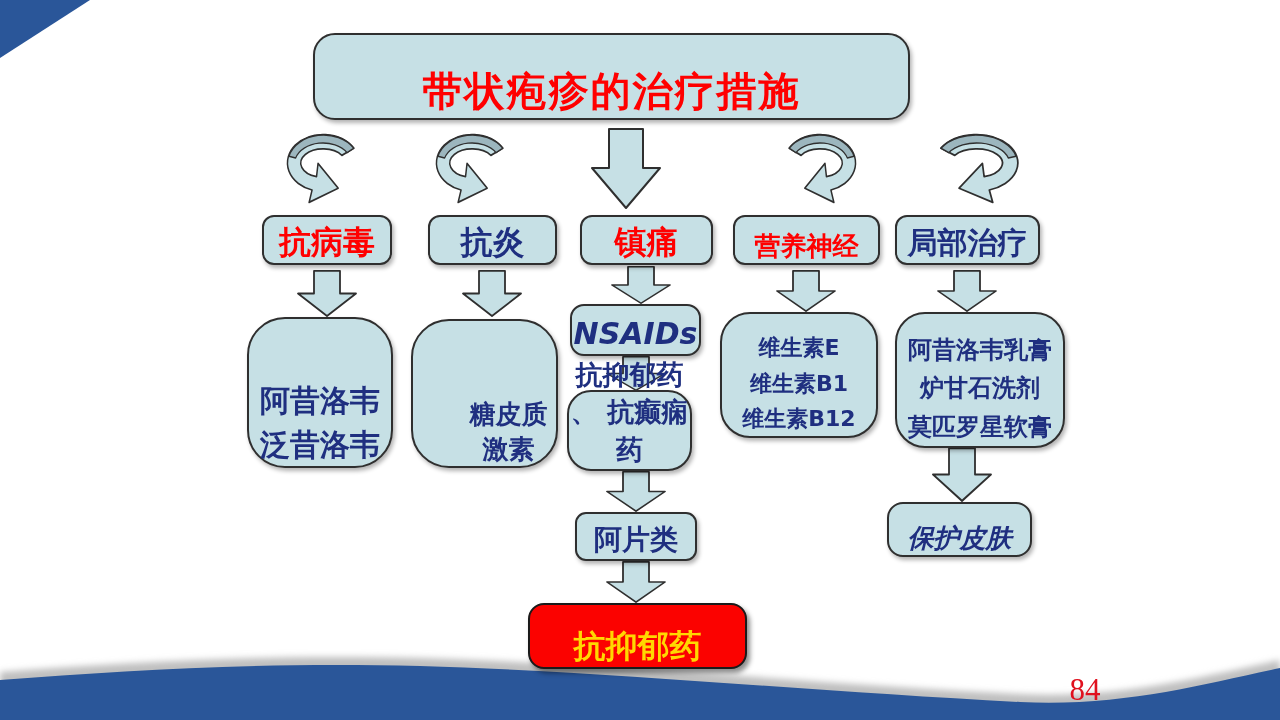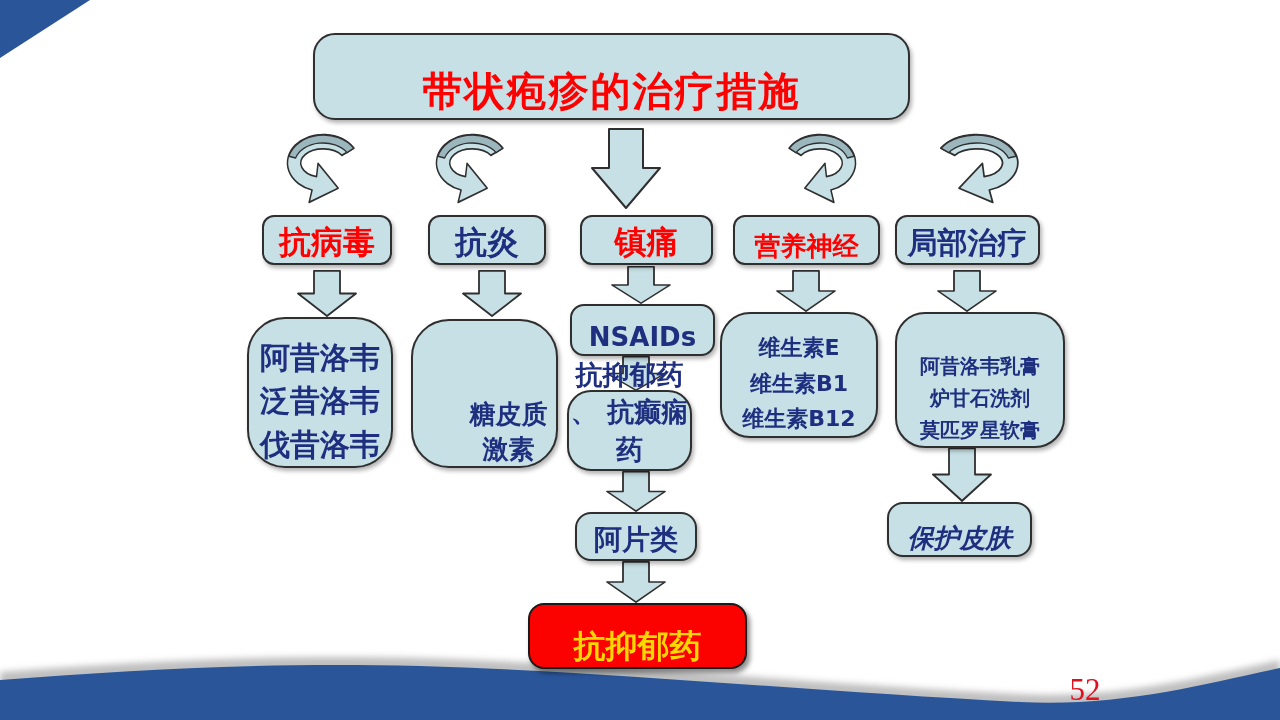--- a/index.html
+++ b/index.html
@@ -79,21 +79,21 @@
   <svg class="arrow" style="left:928px;top:126px;" width="95" height="80" viewBox="0 0 110 90" preserveAspectRatio="none">
     <g transform="translate(110,0) scale(-1,1)">
       <path d="M95,25 A48,32 0 1 0 39,72 L35,86 L74,70 L47,42 L45,57 A30,16 0 1 1 79,33 Z" fill="#c6e0e5" stroke="#2f2f2f" stroke-width="2" stroke-linejoin="round"></path>
       <path d="M95,25 A48,32 0 0 0 8,34 L17,36 A38,23 0 0 1 86,30 Z" fill="#9cb6be" stroke="#2f2f2f" stroke-width="1.6" stroke-linejoin="round"></path>
     </g>
   </svg>
 
   <div class="box cat red" style="left:262px;width:130px;">
     <span>抗病毒</span>
   </div>
-  <div class="box cat navy" style="left:428px;width:118px;">
+  <div class="box cat navy" style="left:428px;width:129px;">
     <span>抗炎</span>
   </div>
   <div class="box cat red" style="left:580px;width:133px;">
     <span>镇痛</span>
   </div>
   <div class="box cat red" style="left:733px;width:147px;font-size:26px;">
     <span>营养神经</span>
   </div>
   <div class="box cat navy" style="left:895px;width:145px;font-size:30px;">
     <span>局部治疗</span>
@@ -111,72 +111,71 @@
   <svg class="arrow" style="left:776px;top:270px;" width="60" height="42" viewBox="0 0 60 48" preserveAspectRatio="none">
     <polygon points="17,1 43,1 43,24 59,24 30,47 1,24 17,24" fill="#c6e0e5" stroke="#2f2f2f" stroke-width="1.8" stroke-linejoin="round"></polygon>
   </svg>
   <svg class="arrow" style="left:937px;top:270px;" width="60" height="42" viewBox="0 0 60 48" preserveAspectRatio="none">
     <polygon points="17,1 43,1 43,24 59,24 30,47 1,24 17,24" fill="#c6e0e5" stroke="#2f2f2f" stroke-width="1.8" stroke-linejoin="round"></polygon>
   </svg>
 
   <div class="box navy" style="left:247px;top:317px;width:146px;height:151px;border-radius:38px;font-size:30px;line-height:1.45;">
     <div>阿昔洛韦</div>
     <div>泛昔洛韦</div>
-    <div>伐昔洛韦</div>
   </div>
 
   <div class="box navy" style="left:411px;top:319px;width:147px;height:149px;border-radius:38px;font-size:26px;padding-left:48px;">
     <span>糖皮质激素</span>
   </div>
 
-  <div class="box navy" style="left:570px;top:304px;width:145px;height:52px;border-radius:14px;font-size:26px;">
+  <div class="box navy" style="left:570px;top:304px;width:131px;height:52px;border-radius:14px;font-size:30px;font-style:italic;">
     <span>NSAIDs</span>
   </div>
 
   <svg class="arrow" style="left:606px;top:356px;" width="60" height="35" viewBox="0 0 60 48" preserveAspectRatio="none">
     <polygon points="17,1 43,1 43,24 59,24 30,47 1,24 17,24" fill="#c6e0e5" stroke="#2f2f2f" stroke-width="1.8" stroke-linejoin="round"></polygon>
   </svg>
 
   <div class="box navy" style="left:567px;top:390px;width:125px;height:81px;border-radius:24px;font-size:27px;line-height:1.4;">
     <div>抗抑郁药</div>
     <div>、 抗癫痫药</div>
   </div>
 
   <svg class="arrow" style="left:606px;top:471px;" width="60" height="41" viewBox="0 0 60 48" preserveAspectRatio="none">
     <polygon points="17,1 43,1 43,24 59,24 30,47 1,24 17,24" fill="#c6e0e5" stroke="#2f2f2f" stroke-width="1.8" stroke-linejoin="round"></polygon>
   </svg>
 
-  <div class="box navy" style="left:575px;top:512px;width:122px;height:49px;border-radius:16px;font-size:28px;">
+  <div class="box navy" style="left:575px;top:512px;width:122px;height:49px;border-radius:11px;font-size:28px;">
     <span>阿片类</span>
   </div>
 
   <svg class="arrow" style="left:606px;top:561px;" width="60" height="42" viewBox="0 0 60 48" preserveAspectRatio="none">
     <polygon points="17,1 43,1 43,24 59,24 30,47 1,24 17,24" fill="#c6e0e5" stroke="#2f2f2f" stroke-width="1.8" stroke-linejoin="round"></polygon>
   </svg>
 
   <div class="box" style="left:528px;top:603px;width:219px;height:66px;border-radius:16px;font-size:32px;
        background:#fb0200;color:#ffd800;border:2px solid #1a1a1a;box-shadow:3px 4px 5px rgba(0,0,0,0.45);z-index:3;">
     <span>抗抑郁药</span>
   </div>
 
   <div class="box navy" style="left:720px;top:312px;width:158px;height:126px;border-radius:30px;font-size:22px;line-height:1.6;">
     <div>维生素E</div>
     <div>维生素B1</div>
     <div>维生素B12</div>
   </div>
 
-  <div class="box navy" style="left:895px;top:312px;width:170px;height:136px;border-radius:30px;font-size:20px;line-height:1.6;">
+  <div class="box navy" style="left:895px;top:312px;width:170px;height:136px;border-radius:30px;font-size:24px;line-height:1.6;">
     <div>阿昔洛韦乳膏</div>
     <div>炉甘石洗剂</div>
     <div>莫匹罗星软膏</div>
   </div>
 
   <svg class="arrow" style="left:932px;top:447px;" width="60" height="55" viewBox="0 0 60 48" preserveAspectRatio="none">
     <polygon points="17,1 43,1 43,24 59,24 30,47 1,24 17,24" fill="#c6e0e5" stroke="#2f2f2f" stroke-width="1.8" stroke-linejoin="round"></polygon>
   </svg>
 
   <div class="box navy" style="left:887px;top:502px;width:145px;height:55px;border-radius:16px;font-size:26px;font-style:italic;">
     <span>保护皮肤</span>
   </div>
 
-  <div class="pagenum">52</div>
+  <div class="pagenum">84</div>
 
 </div>
 
 </body></html>

